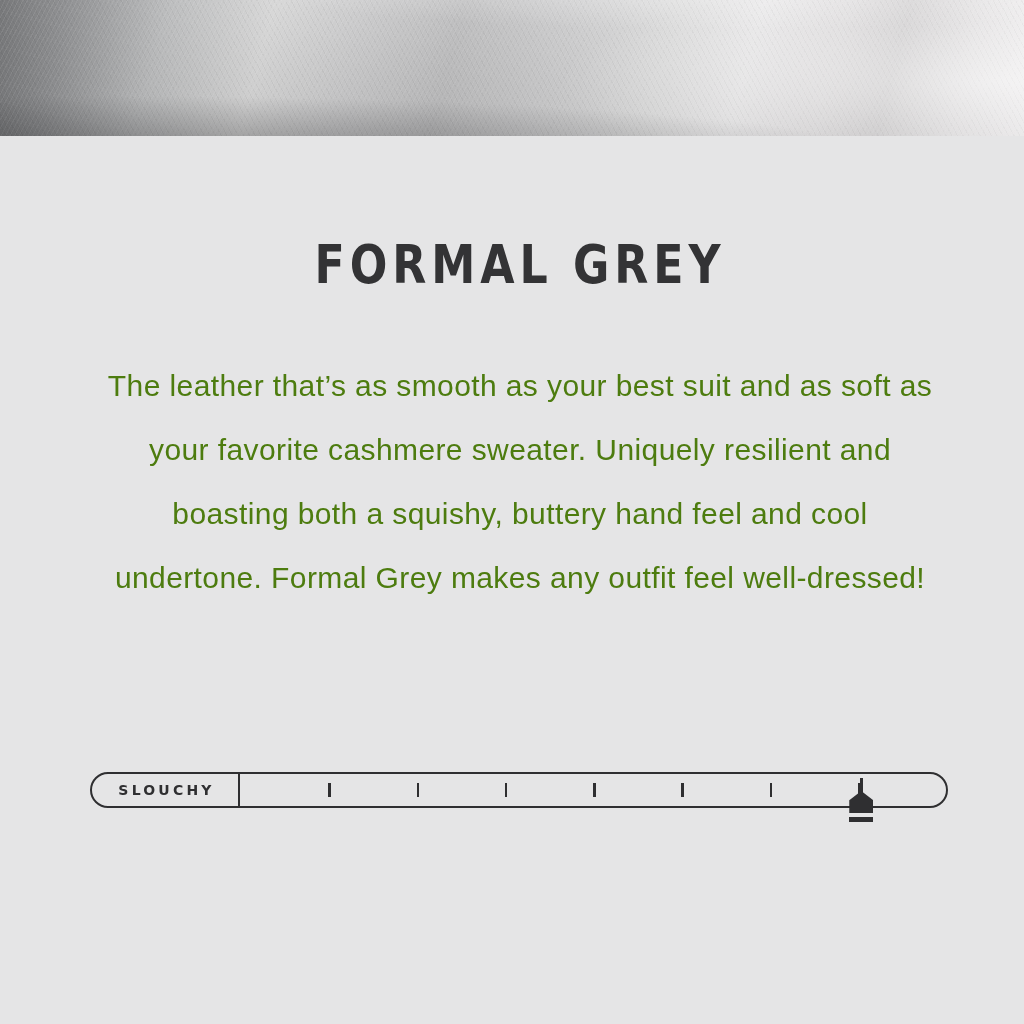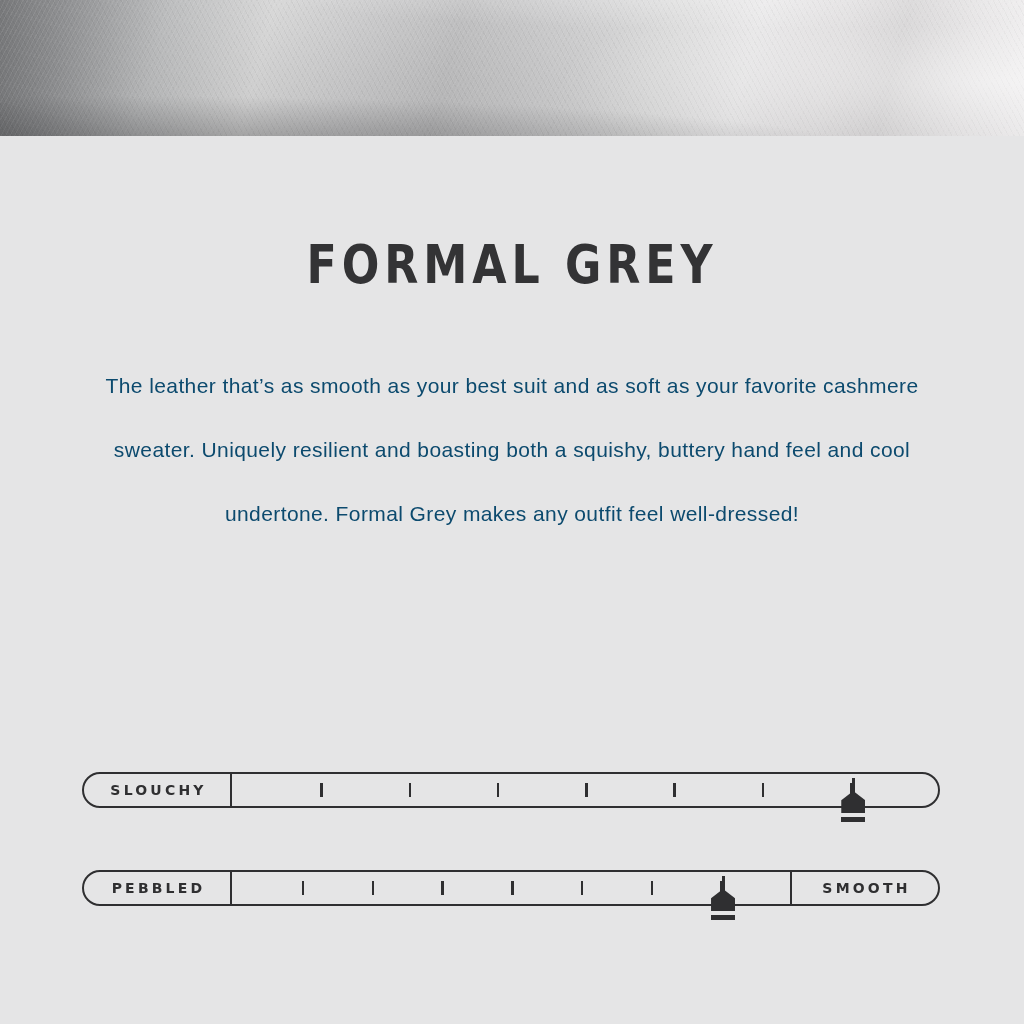--- a/index.html
+++ b/index.html
@@ -60,21 +60,21 @@
     inset: 0;
     opacity: 0.16;
     background-image:
       repeating-linear-gradient(118deg, rgba(255,255,255,0.5) 0px, rgba(255,255,255,0.5) 1px, rgba(0,0,0,0) 1px, rgba(0,0,0,0) 4px),
       repeating-linear-gradient(62deg, rgba(0,0,0,0.25) 0px, rgba(0,0,0,0.25) 1px, rgba(0,0,0,0) 1px, rgba(0,0,0,0) 5px);
   }
 
   
   .content {
     position: absolute;
-    left: 0;
+    left: 8px;
     top: 136px;
     width: 928px;
     height: 888px;
   }
 
   .title {
     position: absolute;
     top: 100px;
     left: 0;
     width: 1024px;
@@ -90,24 +90,24 @@
   }
 
   .body-copy {
     position: absolute;
     top: 218px;
     left: 96px;
     width: 832px;
     text-align: center;
     font-family: "Liberation Sans", sans-serif;
     font-weight: 400;
-    font-size: 21px;
+    font-size: 30px;
     line-height: 64px;
     letter-spacing: 0.4px;
-    color: #0c4a6e;
+    color: #4d7c0f;
   }
 
   
   .scales {
     position: absolute;
     left: 82px;
     top: 636px;
     width: 860px;
   }
 
@@ -229,36 +229,16 @@
             <span class="tick" style="left:87.5%"></span>
             <span class="marker" style="left:88%">
               <span class="stem"></span>
               <span class="head"></span>
               <span class="base"></span>
             </span>
           </div>
         </div>
       </div>
 
-      <div class="scale-row">
-        <div class="scale-track">
-          <div class="cap cap-left">PEBBLED</div>
-          <div class="ticks">
-            <span class="tick" style="left:12.5%"></span>
-            <span class="tick" style="left:25%"></span>
-            <span class="tick" style="left:37.5%"></span>
-            <span class="tick" style="left:50%"></span>
-            <span class="tick" style="left:62.5%"></span>
-            <span class="tick" style="left:75%"></span>
-            <span class="tick" style="left:87.5%"></span>
-            <span class="marker" style="left:88%">
-              <span class="stem"></span>
-              <span class="head"></span>
-              <span class="base"></span>
-            </span>
-          </div>
-          <div class="cap cap-right">SMOOTH</div>
-        </div>
-      </div>
 
     </div>
   </div>
 </div>
 
 </body></html>

